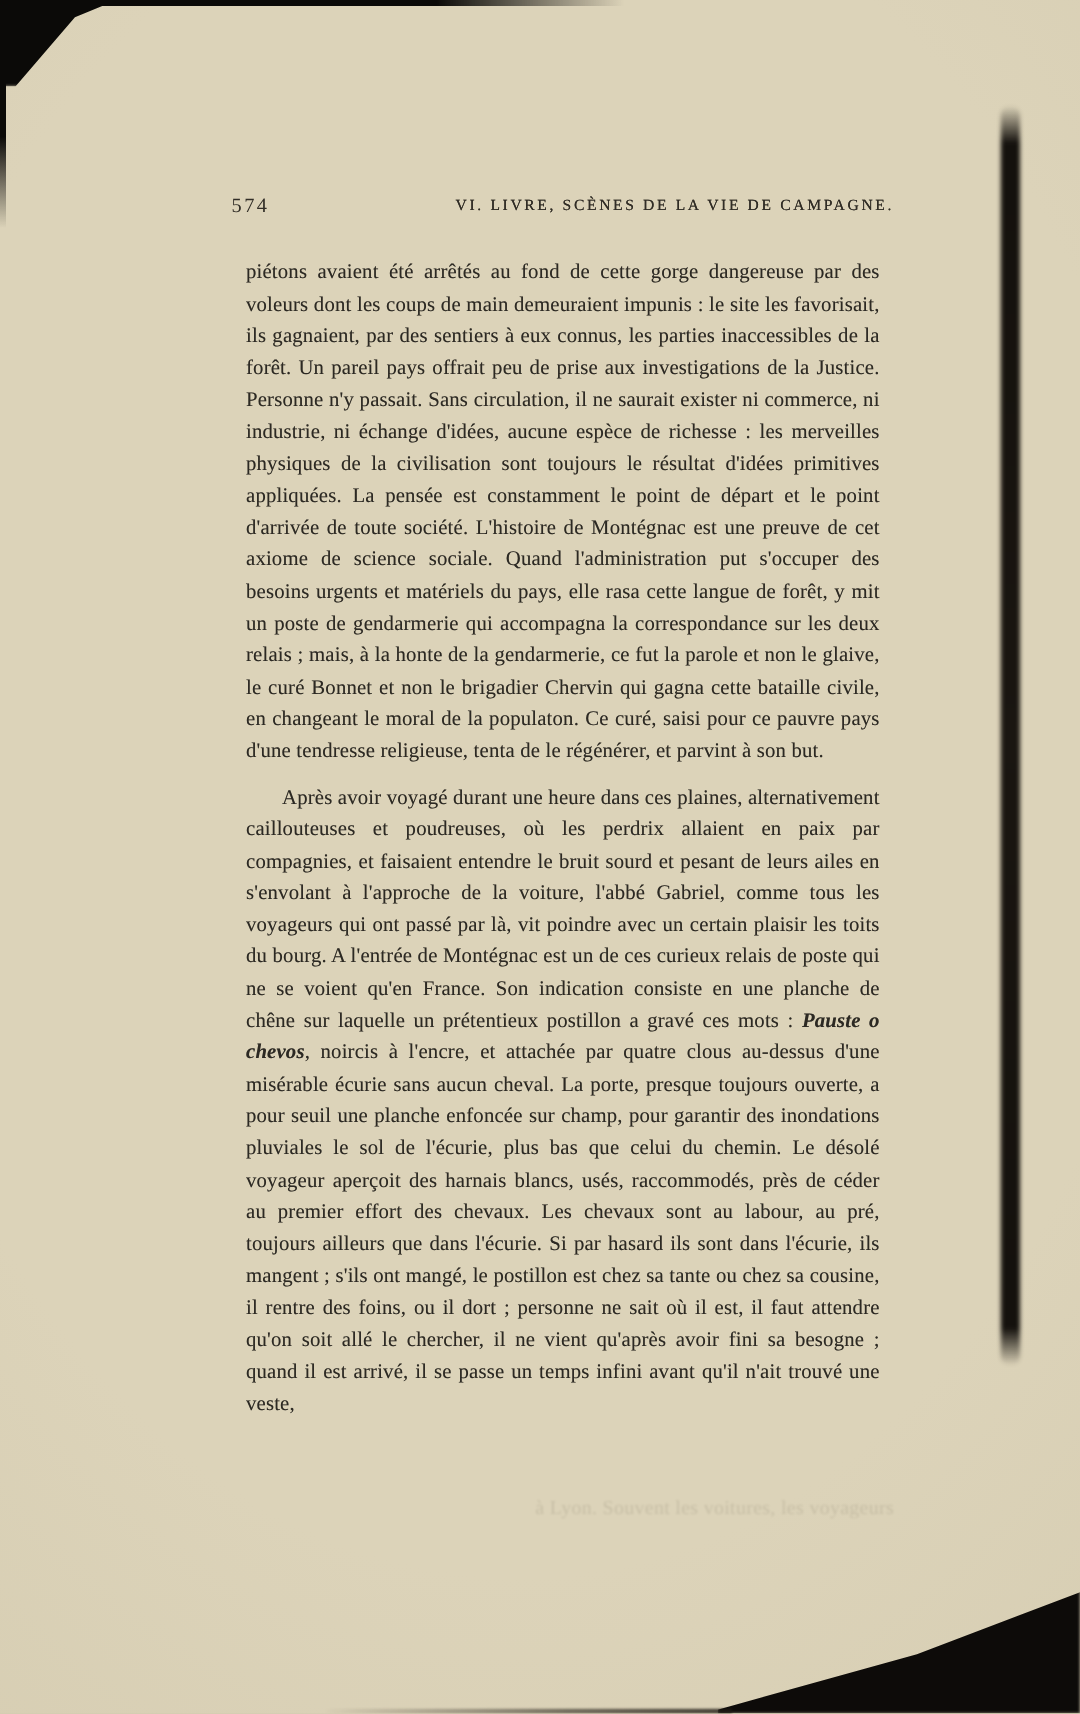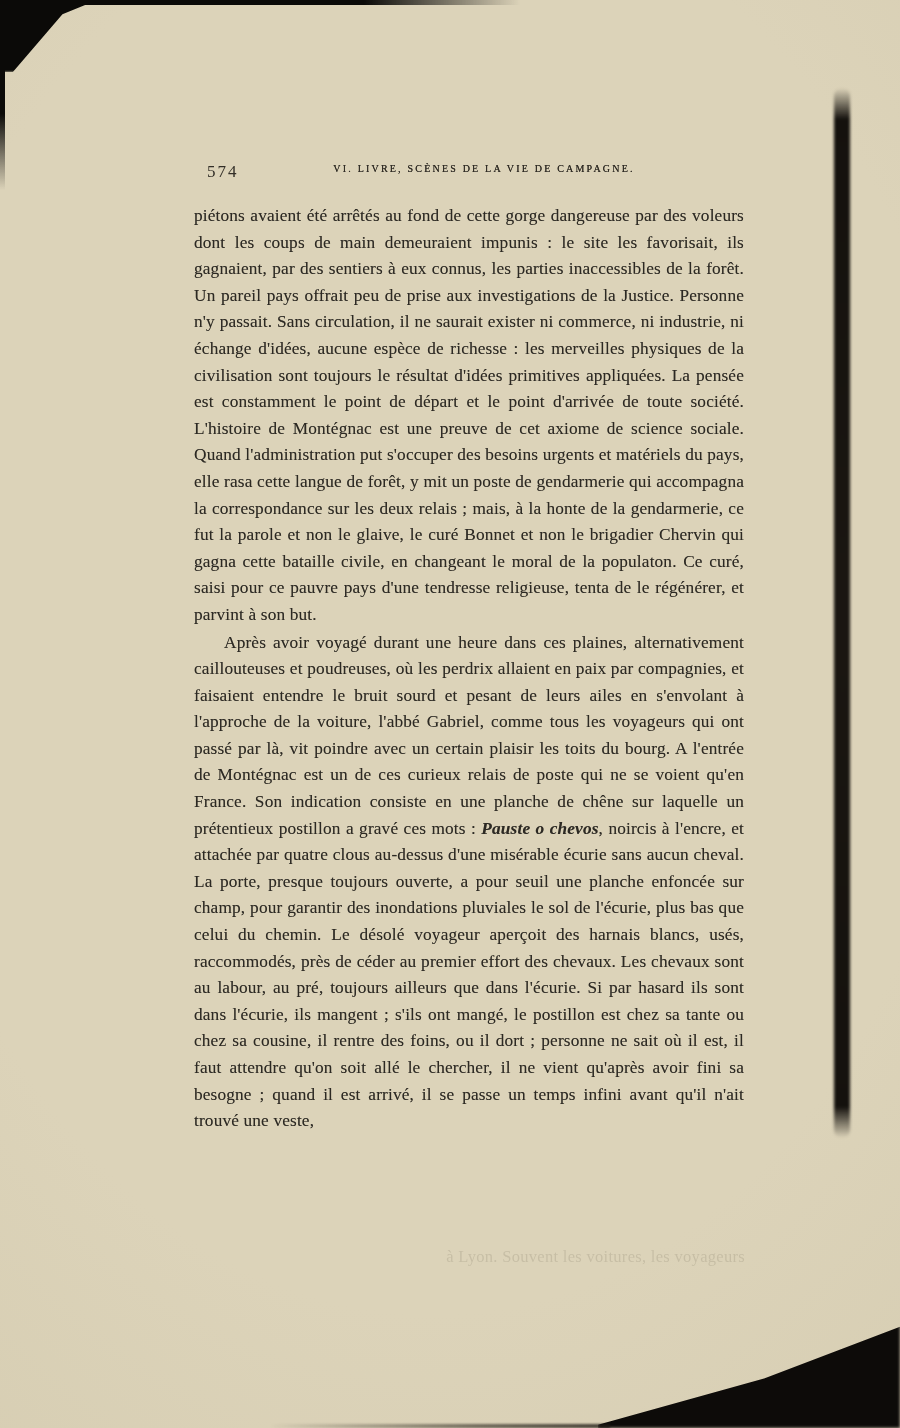--- a/index.html
+++ b/index.html
@@ -56,44 +56,44 @@
       background: linear-gradient(to right, rgba(30,26,20,0) 0%, rgba(30,26,20,0.55) 60%, rgba(30,26,20,0.8) 100%);
       filter: blur(0.8px);
     }
     
     .running-header {
       position: absolute;
       top: 161px; left: 193px; width: 552px; height: 24px;
       color: #322e27;
     }
     .page-number {
-      position: absolute; left: 14px; top: 1px;
+      position: absolute; left: 0; top: 1px;
       font-size: 17px; letter-spacing: 2px;
     }
     .header-title {
       position: absolute; left: 30px; right: 0; top: 2px;
-      text-align: center;
-      font-size: 10px;
+      text-align: right;
+      font-size: 13px;
       letter-spacing: 2.2px;
       color: #312d26;
       text-shadow: 0 0 0.5px #312d26;
       white-space: nowrap;
     }
     
     .text-block {
       position: absolute;
       top: 202px; left: 193px; width: 552px;
       font-size: 17.3px;
       line-height: 26.6px;
       letter-spacing: 0.15px;
       text-align: justify;
       color: #2c2923;
       text-shadow: 0 0 0.4px rgba(44,41,35,0.35);
     }
-    .text-block p { margin: 1px; }
+    .text-block p { margin: 12px; }
     .para-indent { text-indent: 30px; }
     .italic-phrase { font-style: italic; font-weight: bold; }
     
     .bleedthrough {
       position: absolute;
       top: 1247px; left: 300px; width: 445px;
       font-size: 16.5px;
       color: #5c5643;
       opacity: 0.16;
       filter: blur(0.7px);

